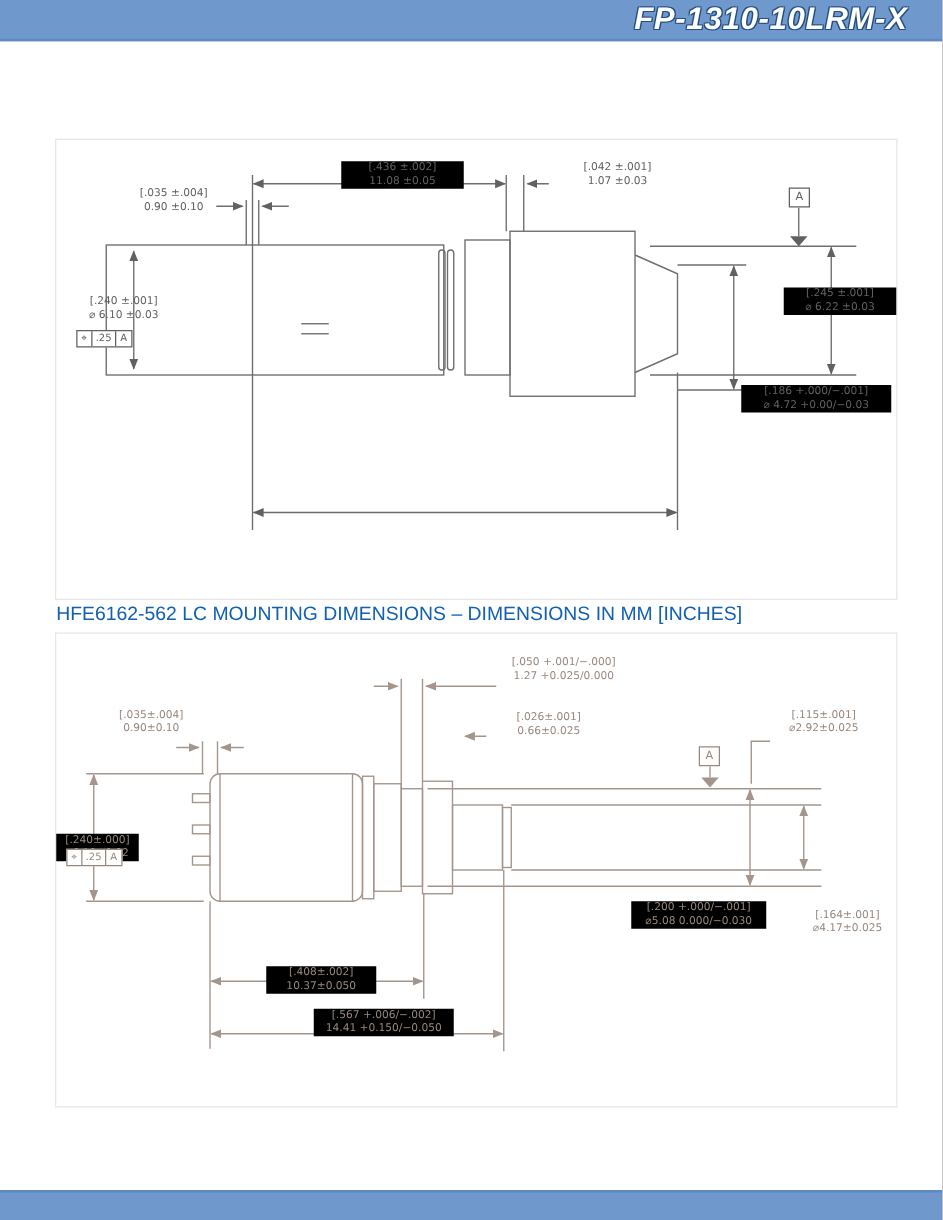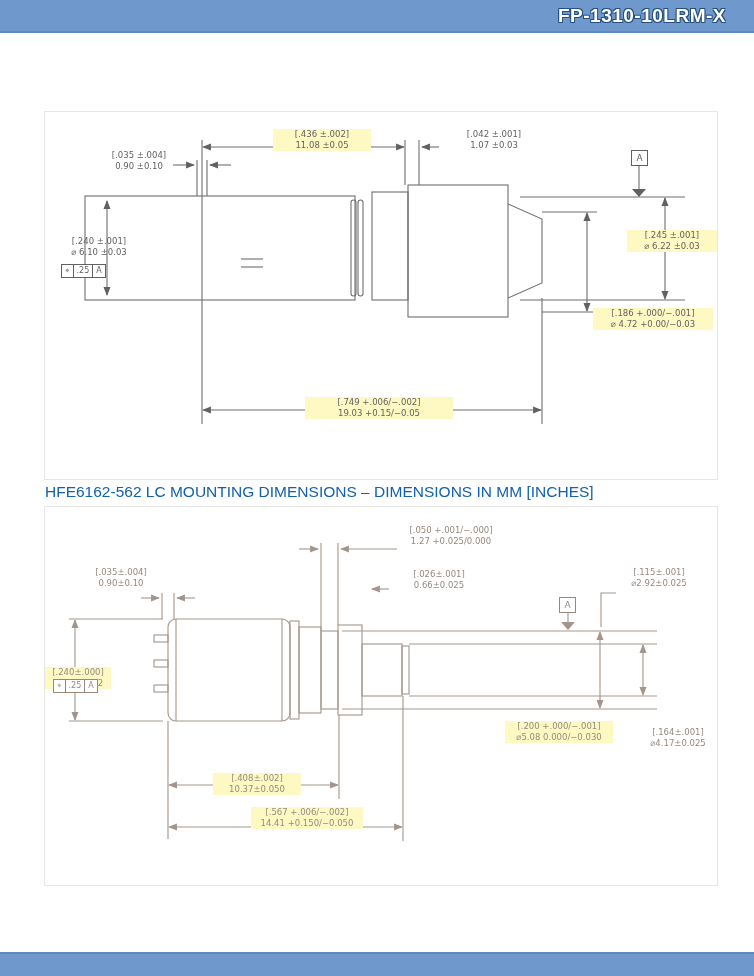--- a/index.html
+++ b/index.html
@@ -1,41 +1,41 @@
 <!DOCTYPE html>
 <html><head>
 <meta charset="utf-8">
 <style>
   html,body{margin:0;padding:0;background:#9a9a9a;}
   .page{position:relative;width:754px;height:976px;background:#ffffff;overflow:hidden;
         font-family:"DejaVu Sans",sans-serif;}
   
   .topbar{position:absolute;left:0;top:0;width:754px;height:31px;background:#6f99cc;
           border-bottom:2px solid #5e8ac0;display:flex;align-items:center;justify-content:flex-end;}
-  .doc-code{font-family:"Liberation Sans",sans-serif;font-weight:bold;font-size:19px;color:#ffffff;
+  .doc-code{font-family:"Liberation Sans",sans-serif;font-weight:bold;font-size:25px;color:#ffffff;
             margin-right:28px;letter-spacing:.5px;
-            text-shadow:-1px -1px 0 #25507f,1px -1px 0 #25507f,-1px 1px 0 #25507f,1px 1px 0 #25507f;}
+            text-shadow:-1px -1px 0 #25507f,1px -1px 0 #25507f,-1px 1px 0 #25507f,1px 1px 0 #25507f;font-style:italic;}
   .botbar{position:absolute;left:0;top:952px;width:754px;height:24px;background:#6f99cc;
           border-top:2px solid #5e8ac0;box-sizing:border-box;}
   
   .sec-head{position:absolute;left:45px;width:680px;font-family:"Liberation Sans",sans-serif;
             color:#1160b2;font-size:15.5px;white-space:nowrap;}
   .sec-head.h1{top:87px;font-weight:700;}
   .sec-head.h2{top:483px;font-weight:500;}
   
   .draw{position:absolute;left:44px;width:672px;background:#ffffff;border:1px solid #e6e6e6;}
   .draw1{top:111px;height:367px;}
   .draw2{top:506px;height:378px;}
   .draw svg{position:absolute;left:0;top:0;}
   
   .dim{position:absolute;text-align:center;line-height:1.3;}
   .dim span{display:block;white-space:nowrap;}
   .d1 .dim{font-size:8.5px;color:#616161;}
   .d2 .dim{font-size:8.5px;color:#97887e;}
-  .wbg{background:#fef9c3;padding:0 1px;}
+  .wbg{background:#000000;padding:0 1px;}
   
   .fcf{position:absolute;display:inline-flex;background:#fff;font-size:8px;}
   .d1 .fcf{border:1px solid #616161;color:#616161;}
   .d2 .fcf{border:1px solid #97887e;color:#97887e;}
   .fcf span{padding:0 3px;line-height:12px;}
   .d1 .fcf span + span{border-left:1px solid #616161;}
   .d2 .fcf span + span{border-left:1px solid #97887e;}
   
   .dflag{position:absolute;width:15px;height:14px;background:#fff;text-align:center;
          font-size:9px;line-height:14px;}
@@ -124,24 +124,20 @@
         <span>1.07 ±0.03</span>
     </div>
     <div class="dim wbg" style="left:582px;top:118px;width:88px">
       <span>[.245 ±.001]</span>
         <span>⌀ 6.22 ±0.03</span>
     </div>
     <div class="dim wbg" style="left:548px;top:196px;width:118px">
       <span>[.186 +.000/−.001]</span>
         <span>⌀ 4.72 +0.00/−0.03</span>
     </div>
-    <div class="dim wbg" style="left:260px;top:285px;width:146px">
-      <span>[.749 +.006/−.002]</span>
-        <span>19.03 +0.15/−0.05</span>
-    </div>
     <div class="dflag" style="left:586px;top:38px">
       <span>A</span>
     </div>
   </div>
 
   <div class="sec-head h2">HFE6162-562 LC MOUNTING DIMENSIONS – DIMENSIONS IN MM [INCHES]</div>
 
   <div class="draw draw2 d2">
     <svg width="672" height="378" viewBox="0 0 672 378">
       <defs>

